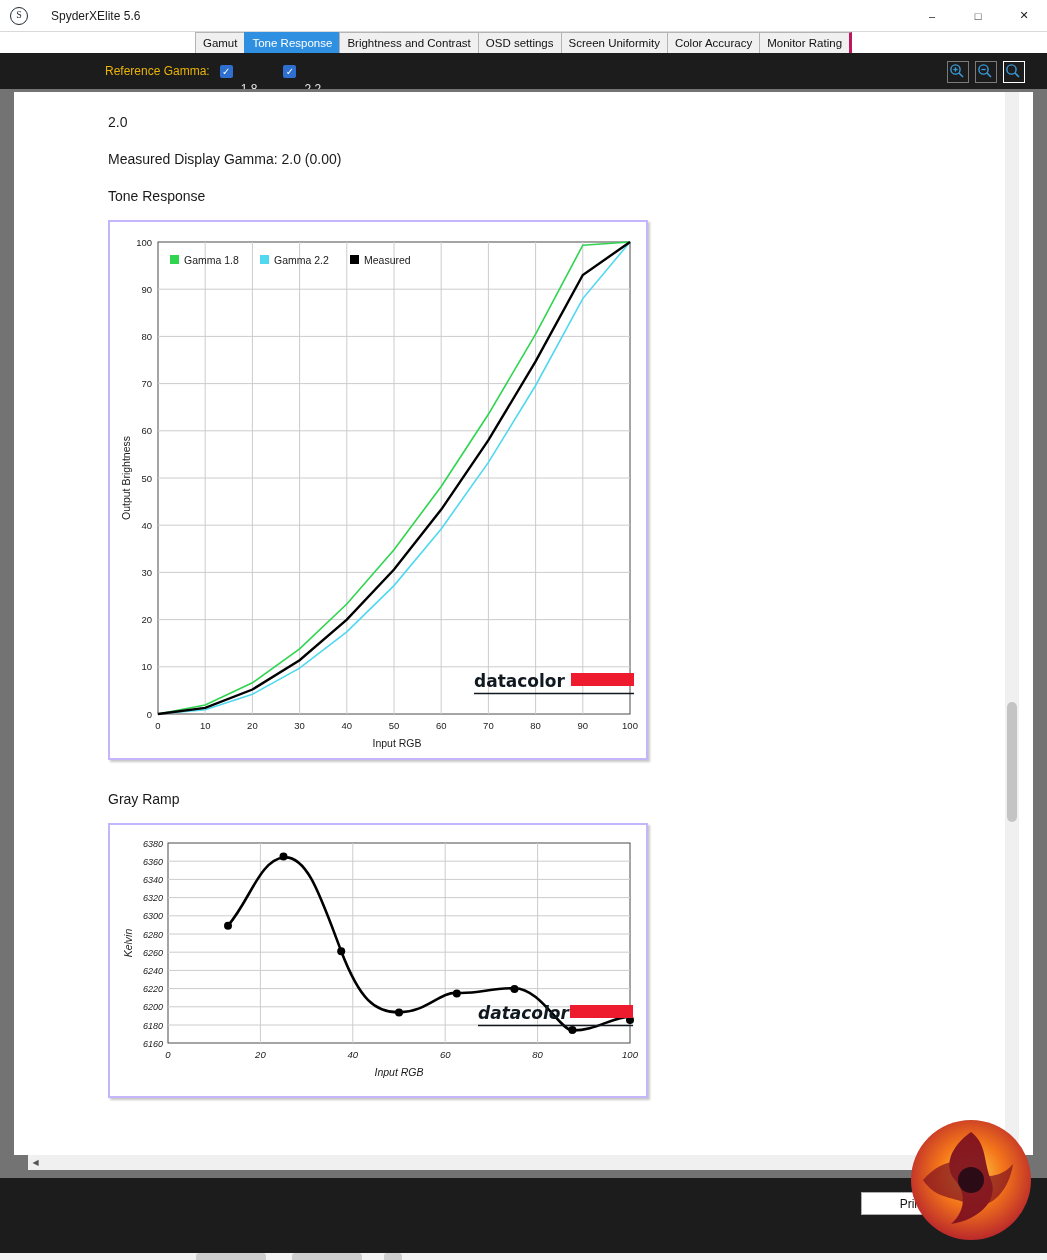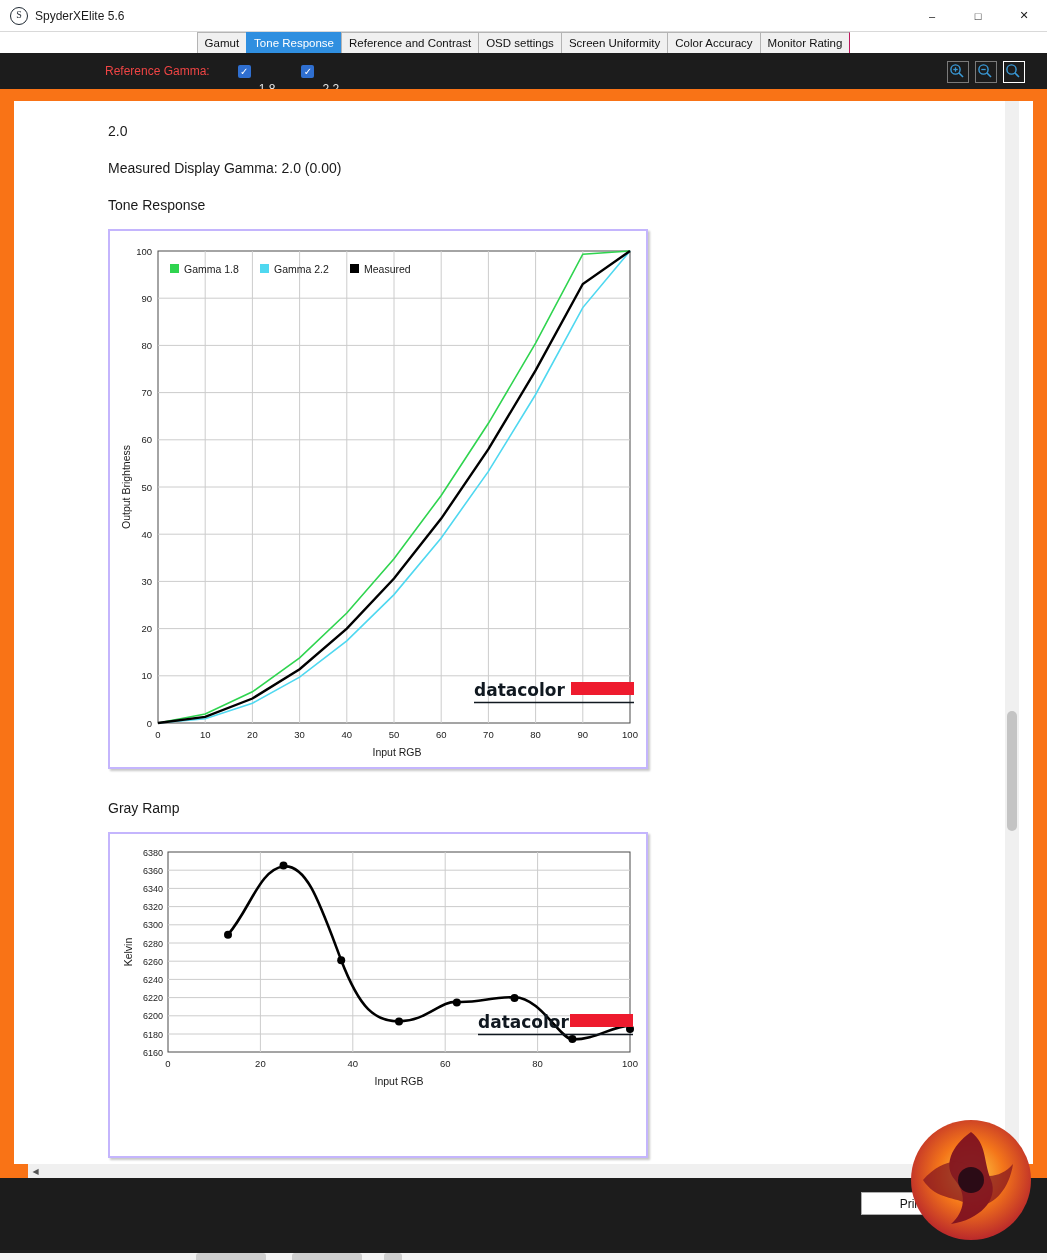--- a/index.html
+++ b/index.html
@@ -41,20 +41,21 @@
     margin-right: 7px;
     font-size: 10px;
     line-height: 14px;
     text-align: center;
     color: #1f2933;
     font-family: "Liberation Serif", serif;
   }
   .app-title {
     font-size: 12px;
     color: #1b1b1b;
+    margin-left: 16px;
   }
   .win-controls {
     position: absolute;
     right: 0; top: 0;
     height: 31px;
     display: flex;
   }
   .win-btn {
     width: 46px;
     height: 31px;
@@ -82,42 +83,42 @@
   }
   .tab {
     padding: 3px 7px 4px 7px;
     border: 1px solid #b4b4b4;
     border-right: none;
     background: #f0f0f0;
     color: #111;
     line-height: 14px;
     white-space: nowrap;
   }
-  .tab:last-child { border-right: 1px solid #be185d; }
+  .tab:last-child { border-right: 3px solid #be185d; }
   .tab.active {
     background: #2f8fe0;
     color: #ffffff;
     border-color: #2f8fe0;
   }
 
   
   .toolbar {
     background: #1c1c1c;
     height: 36px;
     display: flex;
     align-items: center;
     flex: 0 0 auto;
     position: relative;
     padding-left: 105px;
     box-sizing: border-box;
   }
   .ref-label {
-    color: #ef4444;
+    color: #eab308;
     font-size: 12px;
-    margin-right: 28px;
+    margin-right: 10px;
   }
   .chk {
     width: 13px; height: 13px;
     background: #2f6fd0;
     border-radius: 2px;
     display: inline-flex;
     align-items: center;
     justify-content: center;
     color: #fff;
     font-size: 10px;
@@ -143,22 +144,22 @@
     background: #1c1c1c;
     position: relative;
   }
   .zoom-btn.selected { border-color: #ffffff; }
   .zoom-btn svg { display: block; }
 
   
   .doc-area {
     flex: 1 1 auto;
     position: relative;
-    background: #f97316;
-    padding: 12px 14px;
+    background: #737373;
+    padding: 3px 14px;
     box-sizing: border-box;
     overflow: hidden;
   }
   .page {
     background: #ffffff;
     height: 1063px;
     position: relative;
     overflow: hidden;
   }
   .page-inner {
@@ -177,21 +178,21 @@
 
   
   .chart-card {
     border: 2px solid #c4b5fd;
     background: #fff;
     box-shadow: 2px 2px 2px rgba(0,0,0,0.22);
     width: 540px;
     box-sizing: border-box;
   }
   .chart-card.tone { height: 540px; }
-  .chart-card.ramp { height: 326px; }
+  .chart-card.ramp { height: 275px; font-style: italic; }
 
   .chart-svg { display: block; }
 
   
   .dc-logo-text {
     font-family: "DejaVu Sans", sans-serif;
     font-weight: bold;
     font-size: 17px;
     fill: #101820;
   }
@@ -296,21 +297,21 @@
       <div class="win-btn">–</div>
       <div class="win-btn">□</div>
       <div class="win-btn close">✕</div>
     </div>
   </div>
 
   <div class="tabstrip-wrap">
     <div class="tabstrip">
       <div class="tab">Gamut</div>
       <div class="tab active">Tone Response</div>
-      <div class="tab">Reference and Contrast</div>
+      <div class="tab">Brightness and Contrast</div>
       <div class="tab">OSD settings</div>
       <div class="tab">Screen Uniformity</div>
       <div class="tab">Color Accuracy</div>
       <div class="tab">Monitor Rating</div>
     </div>
   </div>
 
   <div class="toolbar">
     <span class="ref-label">Reference Gamma:</span>
     <span class="chk">✓</span>

